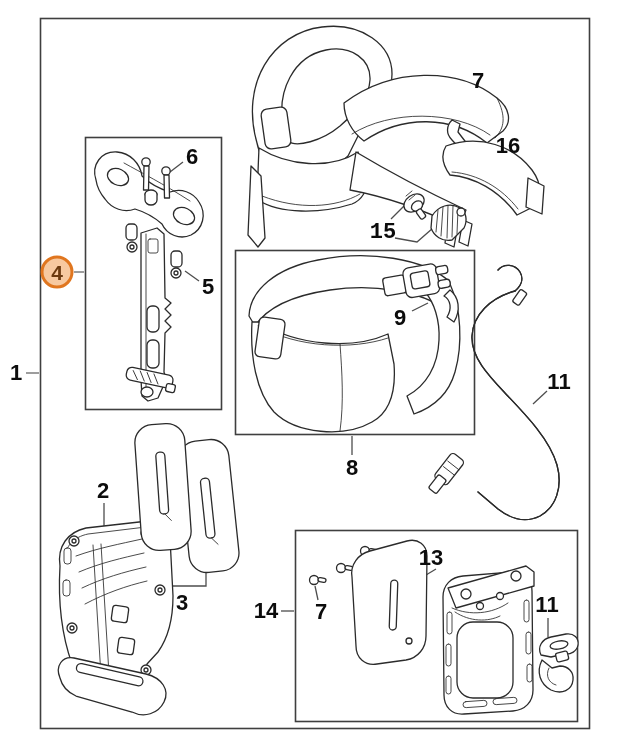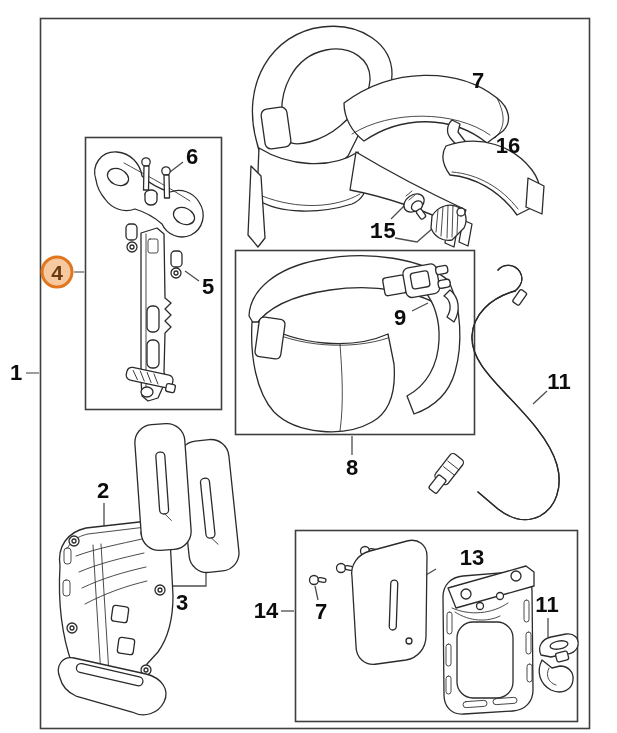--- a/index.html
+++ b/index.html
@@ -264,18 +264,18 @@
     <span>4</span>
   </div>
   <div class="lbl" style="left:208px;top:287px;">5</div>
   <div class="lbl" style="left:192px;top:157px;">6</div>
   <div class="lbl" style="left:478px;top:81px;">7</div>
   <div class="lbl" style="left:352px;top:468px;">8</div>
   <div class="lbl" style="left:400px;top:318px;">9</div>
   <div class="lbl" style="left:266px;top:611px;">14</div>
   <div class="lbl" style="left:547px;top:605px;">11</div>
   <div class="lbl" style="left:321px;top:612px;">7</div>
-  <div class="lbl" style="left:472px;top:558px;text-align:center;">13</div>
+  <div class="lbl" style="left:431px;top:558px;text-align:center;">13</div>
   <div class="lbl" style="left:559px;top:382px;">11</div>
   <div class="lbl" style="left:383px;top:233px;font-family:Liberation Mono, monospace;">15</div>
   <div class="lbl" style="left:508px;top:146px;">16</div>
 
 </div>
 
 </body></html>

